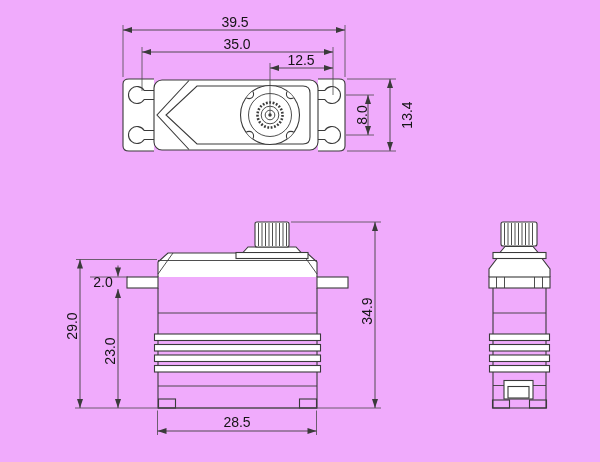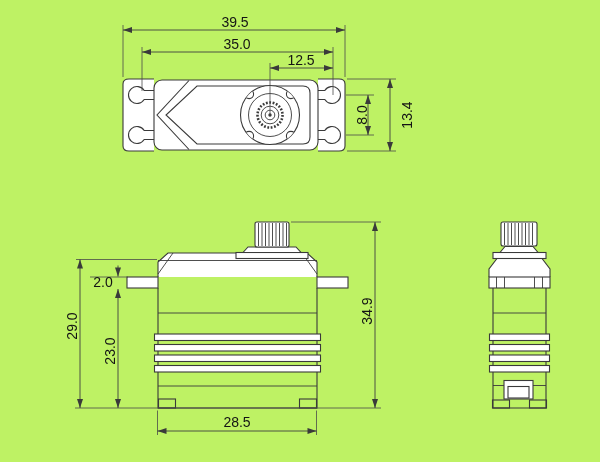--- a/index.html
+++ b/index.html
@@ -1,16 +1,16 @@
 <!DOCTYPE html>
 <html><head>
 <meta charset="utf-8">
 <style>
   html,body{margin:0;padding:0;background:#ffffff;}
-  .stage{position:relative;width:600px;height:462px;background:#bef264;overflow:hidden;
+  .stage{position:relative;width:600px;height:462px;background:#f0abfc;overflow:hidden;
          font-family:"Liberation Sans",sans-serif;}
   svg{display:block;}
   text{font-family:"Liberation Sans",sans-serif;font-size:14px;fill:#141414;}
   .geo{stroke:#3a3a3a;stroke-width:1.1;fill:none;}
   .geow{stroke:#3a3a3a;stroke-width:1.1;fill:#ffffff;}
   .dim{stroke:#3f3f3f;stroke-width:0.9;fill:none;}
   .ext{stroke:#4a4a4a;stroke-width:0.8;fill:none;}
   .thin{stroke:#3a3a3a;stroke-width:0.9;fill:none;}
 </style>
 </head>

